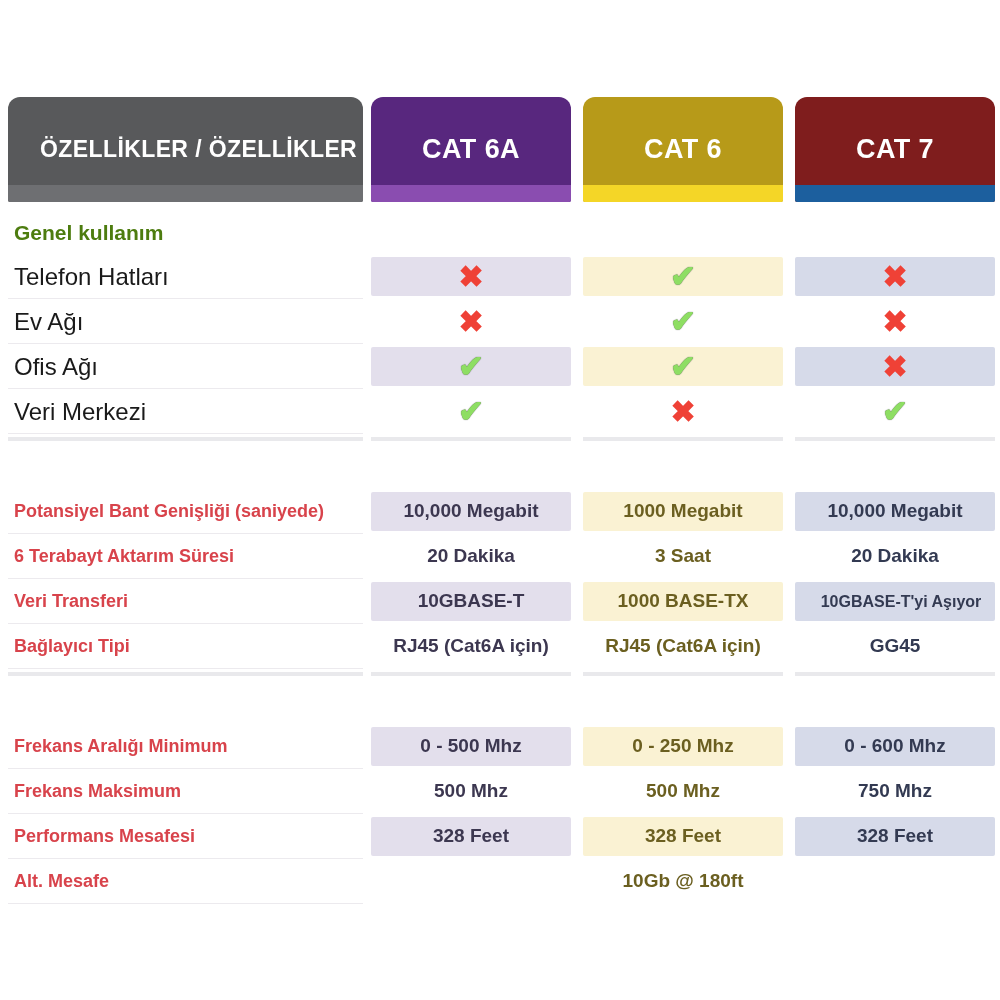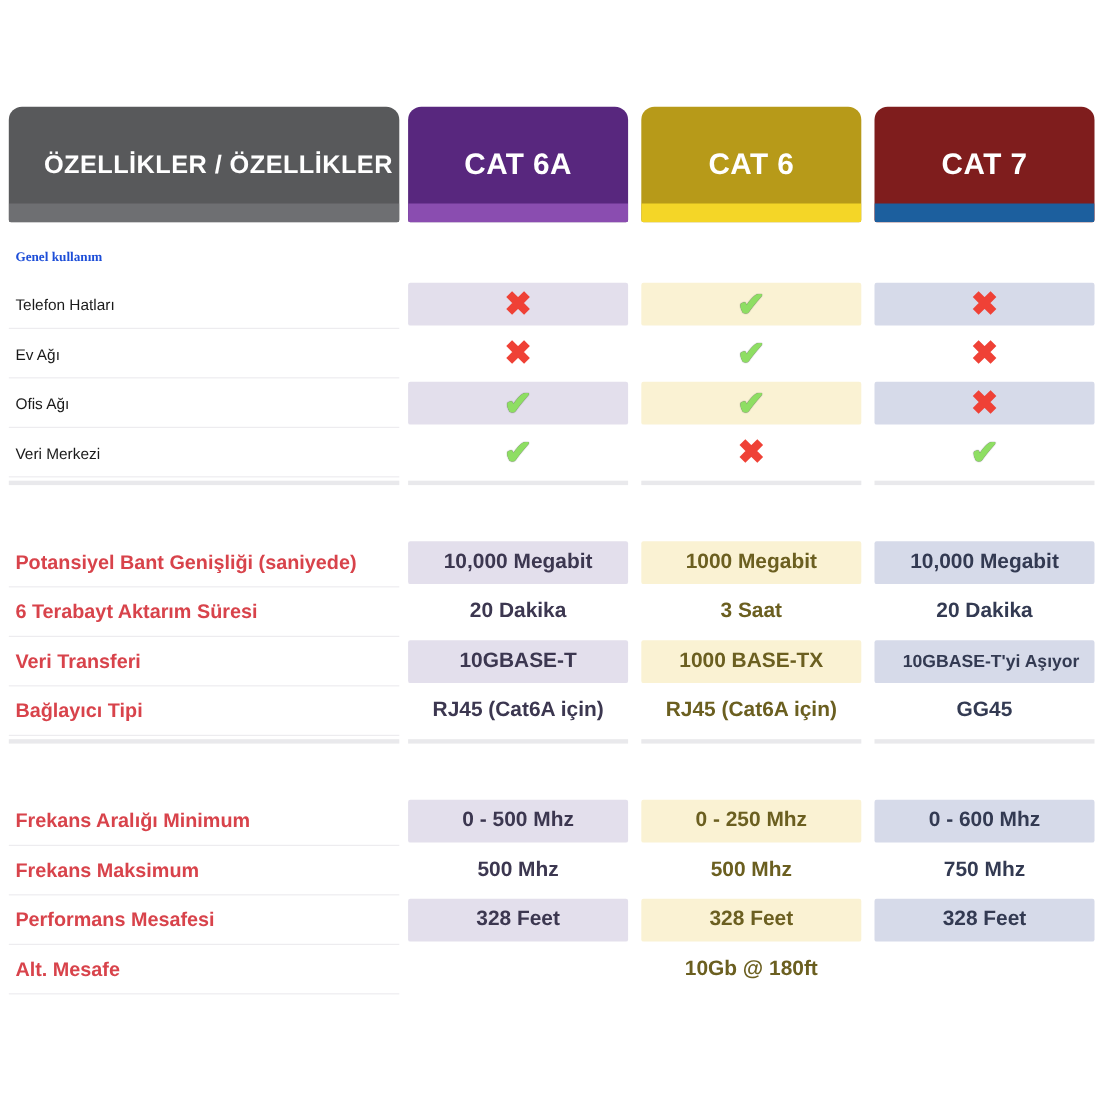--- a/index.html
+++ b/index.html
@@ -86,40 +86,39 @@
     width: 1000px;
   }
 
   .section { position: relative; }
 
   .sect-title {
     height: 42px;
     display: flex;
     align-items: center;
     padding-left: 14px;
-    font-size: 12px;
-    font-weight: bold;
-    color: #1d4ed8;
-    font-family: Liberation Serif, serif;
+    font-size: 21px;
+    font-weight: bold;
+    color: #4d7c0f;
   }
 
   .row {
     position: relative;
     height: 45px;
     width: 1000px;
   }
 
   .row .rowlabel {
     position: absolute;
     left: 14px;
     top: 0;
     height: 45px;
     display: flex;
     align-items: center;
-    font-size: 14px;
+    font-size: 24px;
     color: #1a1a1a;
     white-space: nowrap;
   }
 
   
   .row.lbl-red .rowlabel {
     color: #d8434b;
     font-weight: bold;
     font-size: 18px;
   }

